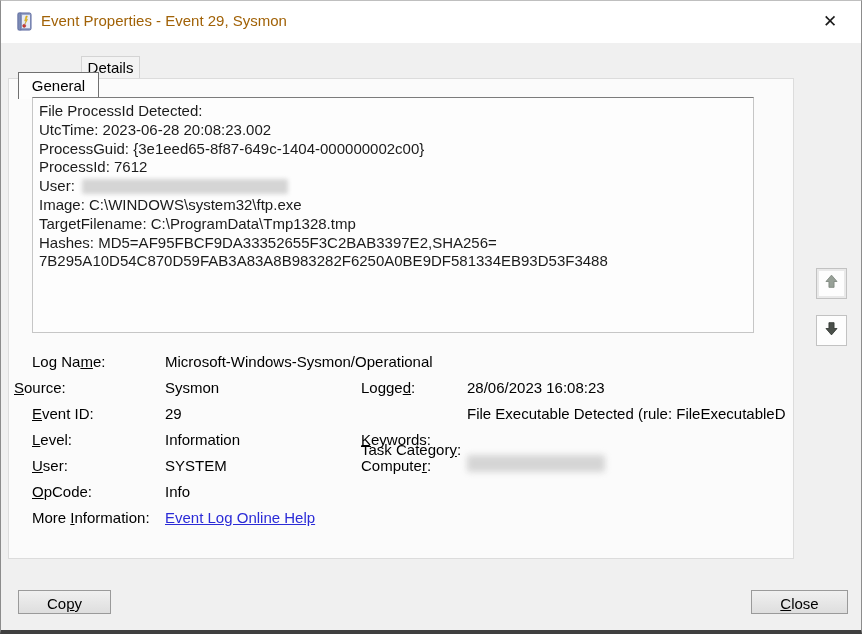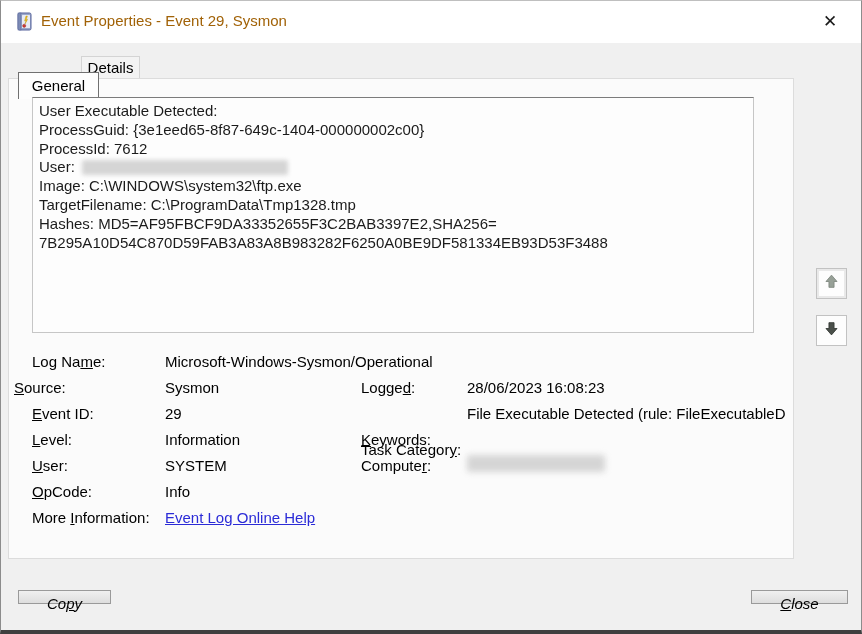--- a/index.html
+++ b/index.html
@@ -38,23 +38,23 @@
   .flabel{color:#000;}
   .ac{text-decoration:underline;}
   .link{color:#2b2bd7;text-decoration:underline;cursor:pointer;}
   
   .nav-btn{position:absolute;left:815px;width:31px;height:31px;box-sizing:border-box;
     background:#fdfdfd;border:1px solid #c2c2c2;display:flex;align-items:center;justify-content:center;z-index:4;}
   .nav-btn.up{top:267px;box-shadow:inset 0 0 0 2px #e9e9e9;}
   .nav-btn.down{top:314px;}
   
   .footer{position:absolute;left:0;right:0;top:558px;bottom:0;background:#f0f0f0;}
-  .btn{position:absolute;top:31px;height:14px;box-sizing:border-box;
+  .btn{position:absolute;top:31px;height:24px;box-sizing:border-box;
     background:linear-gradient(#f0f0f0,#dedede);border:1px solid #9a9a9a;
-    font-size:15px;color:#000;text-align:center;line-height:26px;cursor:default;font-style:italic;}
+    font-size:15px;color:#000;text-align:center;line-height:26px;cursor:default;}
   .btn.copy{left:17px;width:93px;}
   .btn.close{left:750px;width:97px;}
 </style>
 </head>
 <body>
 
 <div class="window">
 
   <div class="titlebar">
     <span class="title-icon">
@@ -69,21 +69,22 @@
     <span class="title-text">Event Properties - Event 29, Sysmon</span>
     <span class="close-x">✕</span>
   </div>
 
   <div class="tab inactive">Details</div>
   <div class="tab active">General</div>
 
   <div class="panel"></div>
 
   <div class="desc-box">
-    <div class="desc-line">User Executable Detected:</div>
+    <div class="desc-line">File ProcessId Detected:</div>
+    <div class="desc-line">UtcTime: 2023-06-28 20:08:23.002</div>
     <div class="desc-line">ProcessGuid: {3e1eed65-8f87-649c-1404-000000002c00}</div>
     <div class="desc-line">ProcessId: 7612</div>
     <div class="desc-line"><span>User:</span><span class="redact user"></span></div>
     <div class="desc-line">Image: C:\WINDOWS\system32\ftp.exe</div>
     <div class="desc-line">TargetFilename: C:\ProgramData\Tmp1328.tmp</div>
     <div class="desc-line">Hashes: MD5=AF95FBCF9DA33352655F3C2BAB3397E2,SHA256=</div>
     <div class="desc-line">7B295A10D54C870D59FAB3A83A8B983282F6250A0BE9DF581334EB93D53F3488</div>
   </div>
 
   <div class="nav-btn up">

